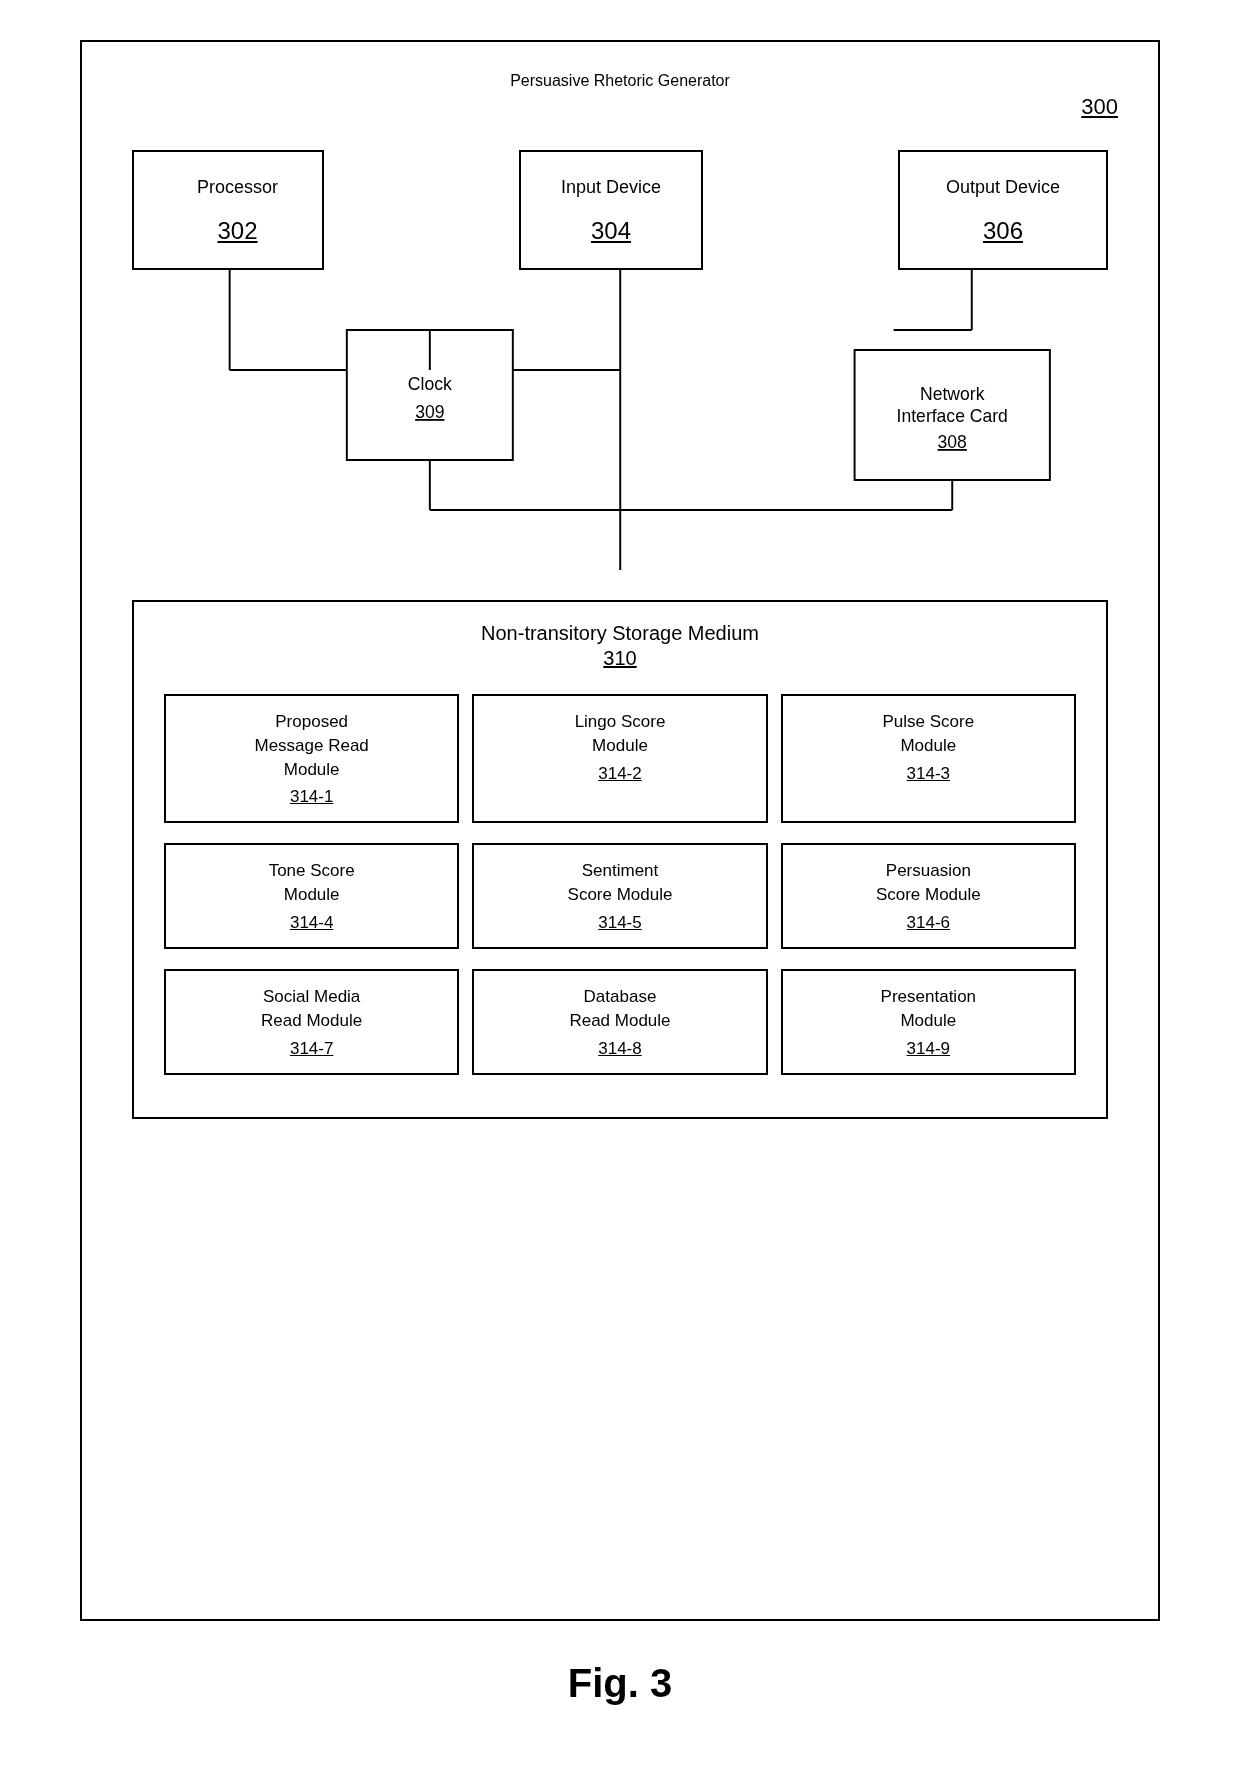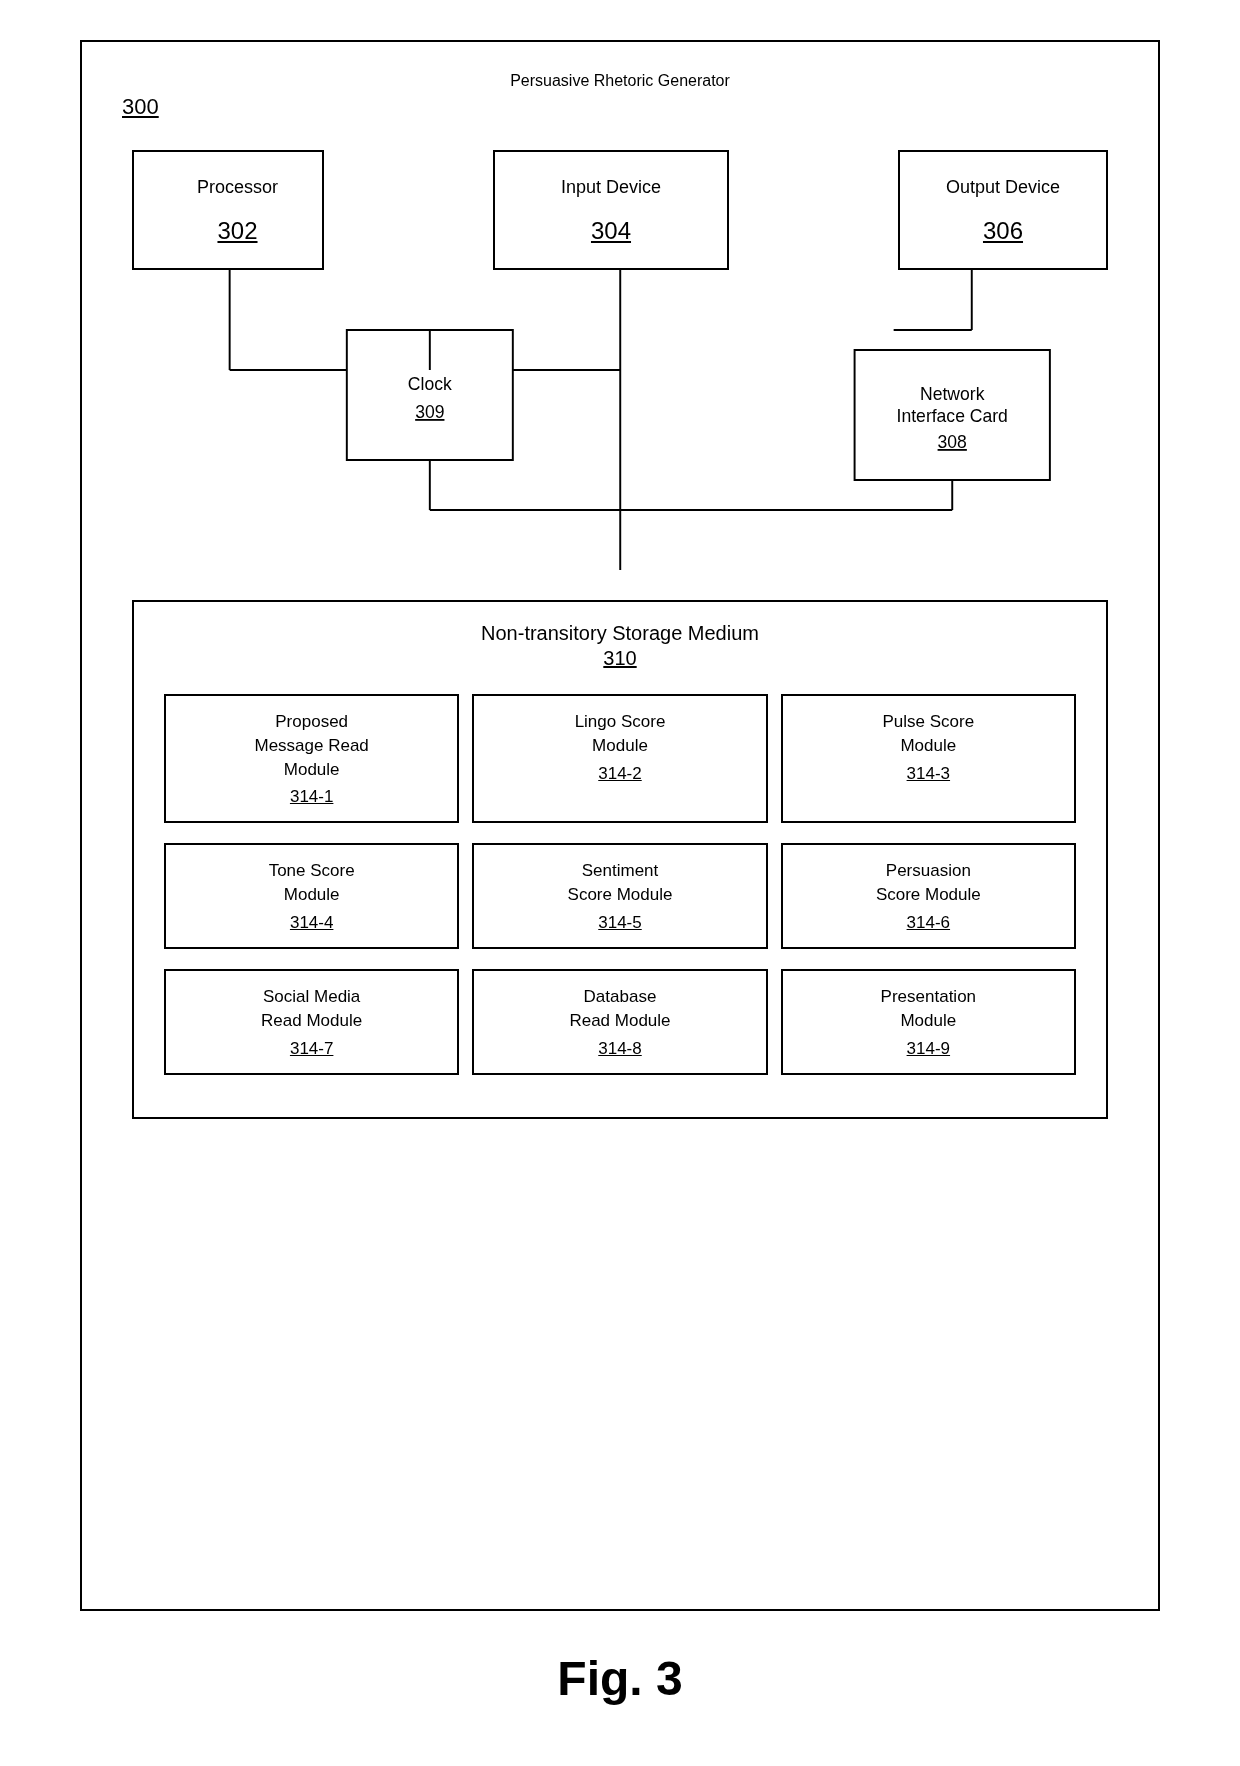--- a/index.html
+++ b/index.html
@@ -22,21 +22,21 @@
       flex: 1;
     }
 
     .diagram-title {
       text-align: center;
       font-size: 16px;
       font-weight: normal;
       margin-bottom: 4px;
     }
     .diagram-title-underline {
-      text-align: left;
+      text-align: right;
       font-size: 22px;
       text-decoration: underline;
       margin-bottom: 30px;
     }
 
     
     .top-row {
       display: flex;
       justify-content: space-between;
       align-items: flex-start;
@@ -55,21 +55,21 @@
       font-size: 18px;
       line-height: 1.4;
     }
     .component-box .ref {
       font-size: 24px;
       text-decoration: underline;
       margin-top: 16px;
     }
 
     .box-processor { width: 192px; height: 120px; display: flex; flex-direction: column; justify-content: center; padding-left: 39px; }
-    .box-input { width: 236px; height: 120px; display: flex; flex-direction: column; justify-content: center; }
+    .box-input { width: 184px; height: 120px; display: flex; flex-direction: column; justify-content: center; }
     .box-output { width: 210px; height: 120px; display: flex; flex-direction: column; justify-content: center; }
 
     
     .storage-box {
       border: 2px solid #000;
       margin: 30px 10px 0;
       padding: 20px 30px 42px;
       position: relative;
     }
 
@@ -104,21 +104,21 @@
       line-height: 1.4;
     }
     .module-box .ref {
       font-size: 17px;
       text-decoration: underline;
       margin-top: 6px;
     }
 
     
     .fig-caption {
-      font-size: 48px;
+      font-size: 40px;
       font-weight: bold;
       margin-top: 40px;
       text-align: center;
     }
 
     
     .connections-area {
       position: relative;
       width: 100%;
       height: 300px;

